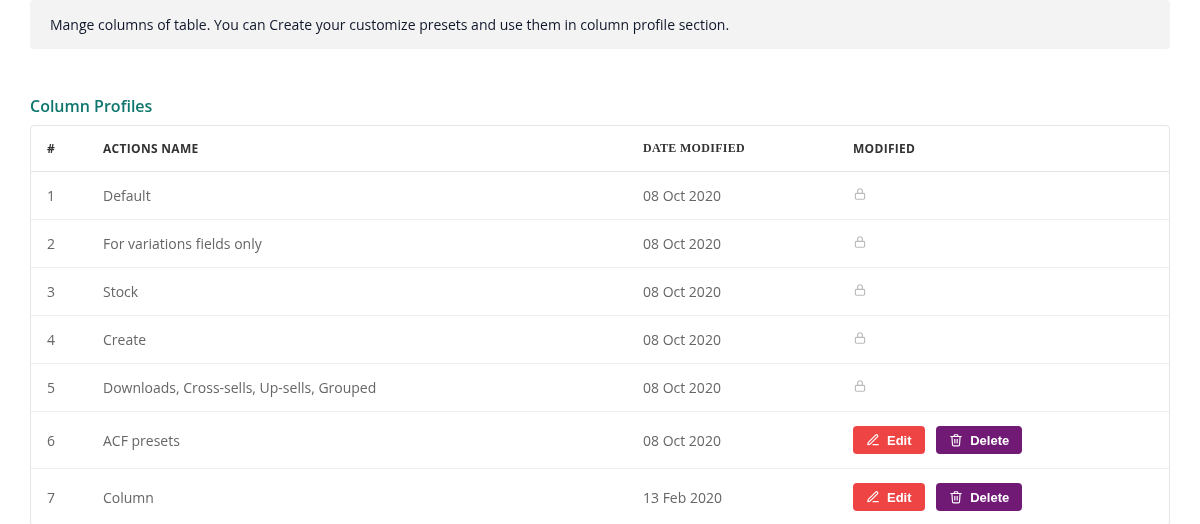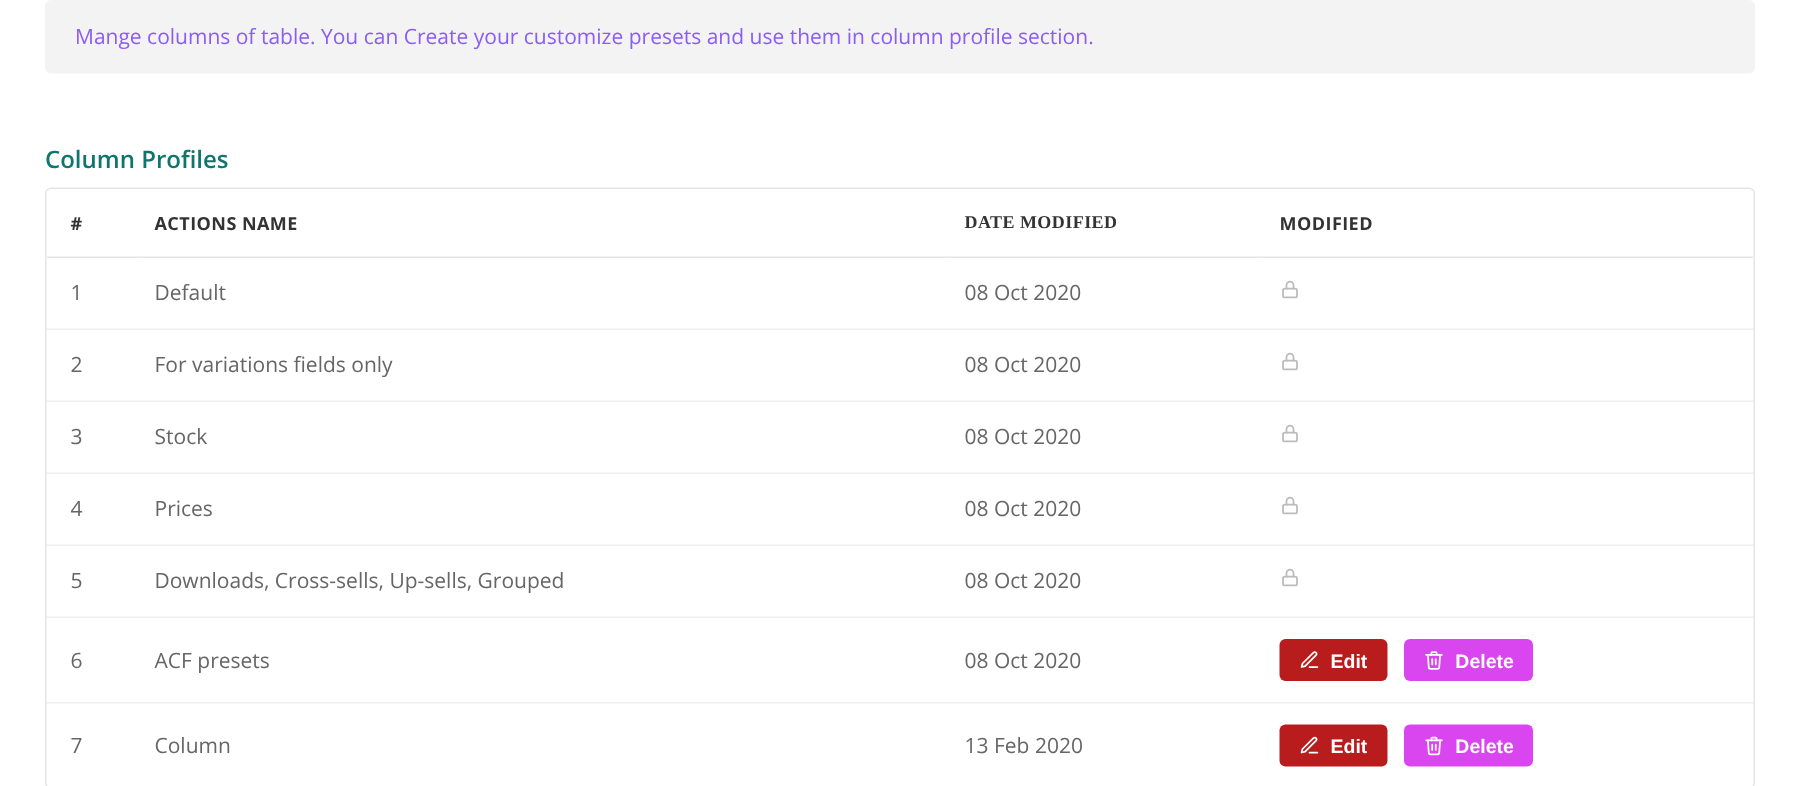--- a/index.html
+++ b/index.html
@@ -7,21 +7,21 @@
       font-family: 'Open Sans', -apple-system, 'Segoe UI', Roboto, Helvetica, Arial, sans-serif;
       background:#fff;
       color:#555;
       width:1200px;
     }
     .wrapper { padding:0 30px 20px; }
     .info-bar {
       background:#f3f3f3;
       border-radius:4px;
       padding:14px 20px;
-      color:#8b5cf6;
+      color:#0f172a;
       font-size:14px;
       line-height:1.5;
     }
     .section-title {
       margin-top:46px;
       margin-bottom:8px;
       font-size:16px;
       font-weight:600;
       color:#0f766e;
     }
@@ -72,22 +72,22 @@
     .btn svg { display:block; }
     .btn-edit { background:#6d28d9; }
     .btn-edit { background:#6f2dbd; }
     .btn-edit { background:#6c2bd9; }
     .btn-edit { background:#6d30c9; }
     .btn-edit { background:#6c2bd9; }
     .btn-edit { background:#6c2bd9; }
     .btn-edit { background:#6b2fc7; }
     .btn-edit { background:#6c2bd9; }
     
-    .btn-edit { background:#b91c1c; }
-    .btn-delete { background:#d946ef; }
+    .btn-edit { background:#ef4444; }
+    .btn-delete { background:#701a75; }
     .actions-cell .btn + .btn { margin-left:8px; }
   </style>
 </head>
 <body>
 
 <div class="wrapper">
   <div class="info-bar">
     <span>Mange columns of table. You can Create your customize presets and use them in column profile section.</span>
   </div>
 
@@ -137,21 +137,21 @@
   <span class="lock-icon">
     <svg width="14" height="14" viewBox="0 0 24 24" fill="none" stroke="currentColor" stroke-width="2" stroke-linecap="round" stroke-linejoin="round">
       <rect x="4" y="11" width="16" height="10" rx="2"></rect>
       <path d="M8 11V7a4 4 0 0 1 8 0v4"></path>
     </svg>
   </span>
 </td>
         </tr>
         <tr>
           <td>4</td>
-          <td>Prices</td>
+          <td>Create</td>
           <td>08 Oct 2020</td>
           <td class="actions-cell">
   <span class="lock-icon">
     <svg width="14" height="14" viewBox="0 0 24 24" fill="none" stroke="currentColor" stroke-width="2" stroke-linecap="round" stroke-linejoin="round">
       <rect x="4" y="11" width="16" height="10" rx="2"></rect>
       <path d="M8 11V7a4 4 0 0 1 8 0v4"></path>
     </svg>
   </span>
 </td>
         </tr>

